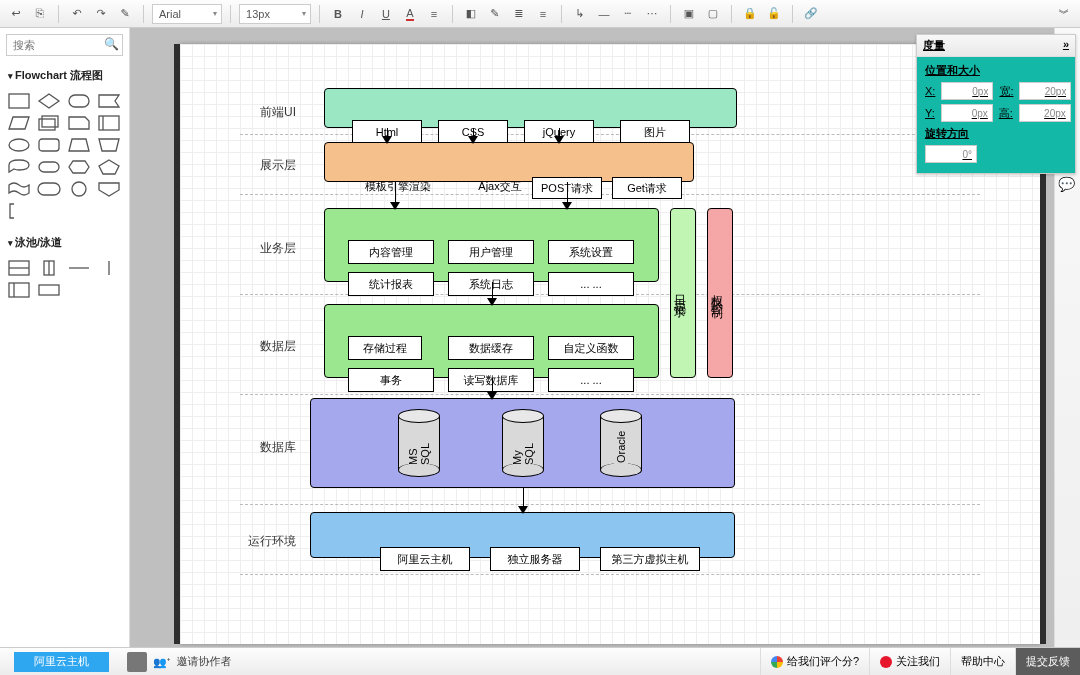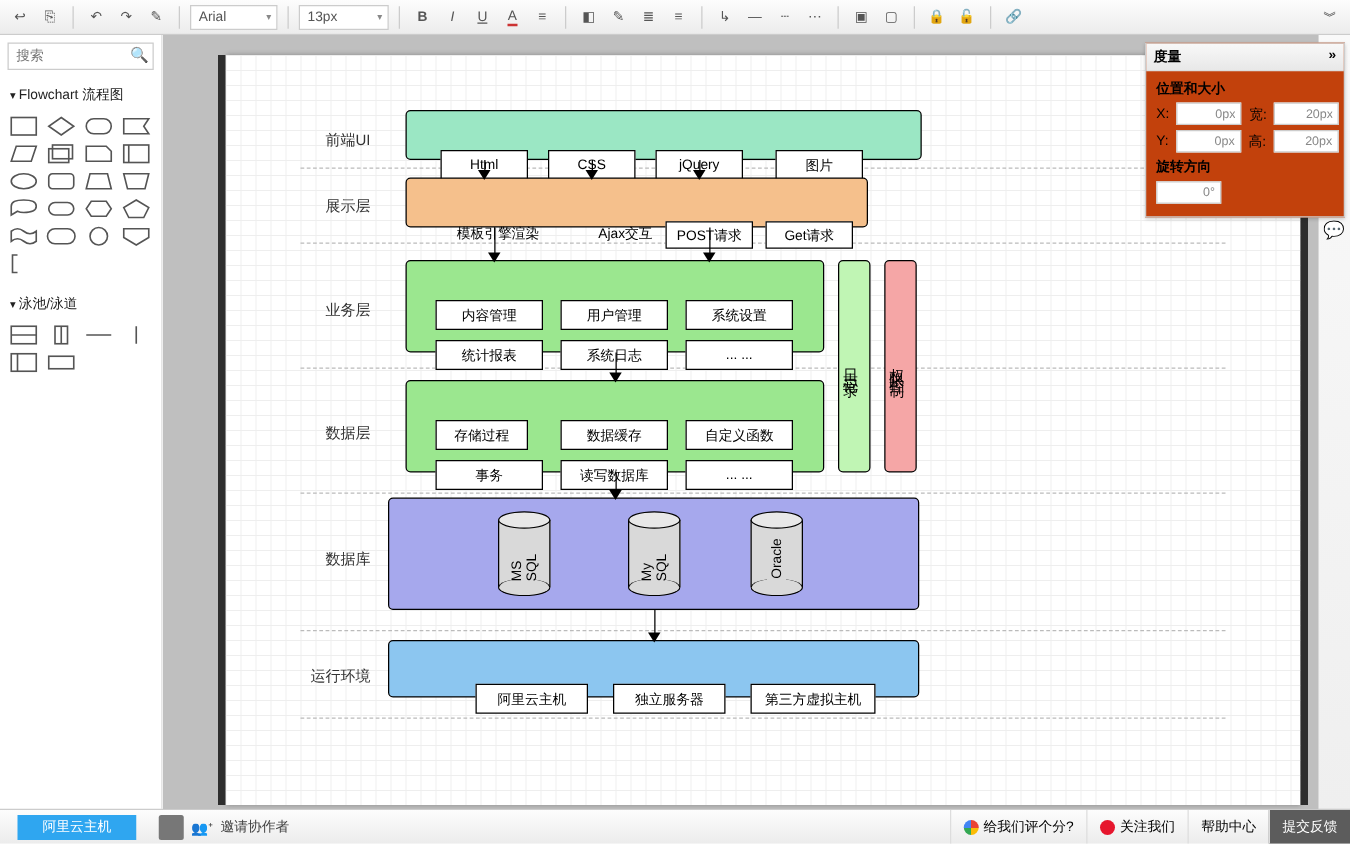--- a/index.html
+++ b/index.html
@@ -11,21 +11,21 @@
 .tbtn { width:20px; height:20px; display:flex; align-items:center; justify-content:center; cursor:pointer; border-radius:2px; }
 .tsel { border:1px solid #ccc; background:#fff; height:20px; font-size:11px; padding:0 4px 0 6px; display:flex; align-items:center; min-width:60px; justify-content:space-between;gap:32px; }
 .tsel .chev { font-size:8px; color:#888; }
 .expand-right { margin-left:auto; }
 
 
 .leftpanel { position:absolute; left:0; top:28px; bottom:28px; width:130px; background:#fff; border-right:1px solid #ddd; overflow:hidden; }
 .search { margin:6px; position:relative; }
 .search input { width:100%; height:22px; border:1px solid #ccc; padding:0 22px 0 6px; font-size:11px; }
 .search .mag { position:absolute; right:4px; top:3px; color:#999; font-size:12px; }
-.section-head { font-size:11px; font-weight:normal; padding:6px 8px; color:#222; cursor:pointer; }
+.section-head { font-size:11px; font-weight:bold; padding:6px 8px; color:#222; cursor:pointer; }
 .section-head::before { content:"▾ "; font-size:9px; }
 .shape-grid { display:flex; flex-wrap:wrap; gap:6px 8px; padding:4px 8px 10px; }
 .shape { width:22px; height:16px; cursor:pointer; }
 .shape svg { width:100%; height:100%; overflow:visible; }
 .shape svg * { fill:none; stroke:#555; stroke-width:1.3; }
 
 
 .canvas-wrap { position:absolute; left:130px; right:0; top:28px; bottom:28px; background:#bfbfbf; overflow:auto; }
 .paper { position:relative; margin:16px 40px 40px 50px; width:860px; height:600px; background:#fff;
   background-image:linear-gradient(#eee 1px,transparent 1px),linear-gradient(90deg,#eee 1px,transparent 1px);
@@ -47,21 +47,21 @@
 .cyl { position:absolute; width:42px; height:68px; }
 .cyl .body { position:absolute; left:0; right:0; top:7px; bottom:7px; background:#d9d9d9; border-left:1px solid #000; border-right:1px solid #000; }
 .cyl .top { position:absolute; left:0; right:0; top:0; height:14px; border:1px solid #000; border-radius:50%; background:#e8e8e8; }
 .cyl .bot { position:absolute; left:0; right:0; bottom:0; height:14px; border:1px solid #000; border-radius:50%; background:#d9d9d9; border-top:none; }
 .cyl .lbl { position:absolute; left:0; right:0; top:20px; bottom:12px; display:flex; align-items:center; justify-content:center; writing-mode:vertical-rl; font-size:11px; transform:rotate(180deg); }
 .vtext { writing-mode:vertical-rl; text-orientation:upright; display:flex; align-items:center; justify-content:center; height:100%; font-size:12px; letter-spacing:4px; }
 .arrdown { position:absolute; width:0; height:0; border-left:5px solid transparent; border-right:5px solid transparent; border-top:8px solid #000; }
 .vline { position:absolute; width:1px; background:#000; }
 
 
-.inspector { position:absolute; right:4px; top:34px; width:160px; background:#c2410c; border:1px solid #ccc; box-shadow:0 1px 3px rgba(0,0,0,.2); font-size:11px; }
+.inspector { position:absolute; right:4px; top:34px; width:160px; background:#14b8a6; border:1px solid #ccc; box-shadow:0 1px 3px rgba(0,0,0,.2); font-size:11px;text-decoration:underline; }
 .inspector .title { background:linear-gradient(#f8f8f8,#e8e8e8); border-bottom:1px solid #ddd; padding:3px 6px; display:flex; justify-content:space-between; font-weight:bold; }
 .inspector .grp { padding:6px 8px; }
 .inspector .grp h4 { font-size:11px; font-weight:bold; margin-bottom:4px; }
 .nrow { display:flex; align-items:center; gap:6px; margin-bottom:4px; }
 .nrow label { width:14px; text-align:right; }
 .nrow input { width:52px; height:18px; border:1px solid #ccc; text-align:right; padding-right:4px; font-size:10px; color:#888; }
 
 
 .iconstrip { position:absolute; right:0; top:28px; width:26px; bottom:28px; background:linear-gradient(#f9f9f9,#efefef); border-left:1px solid #ddd; display:flex; flex-direction:column; align-items:center; padding-top:6px; gap:8px; }
 .iconstrip .ic { width:20px; height:20px; font-size:14px; color:#555; display:flex; align-items:center; justify-content:center; cursor:pointer; }

